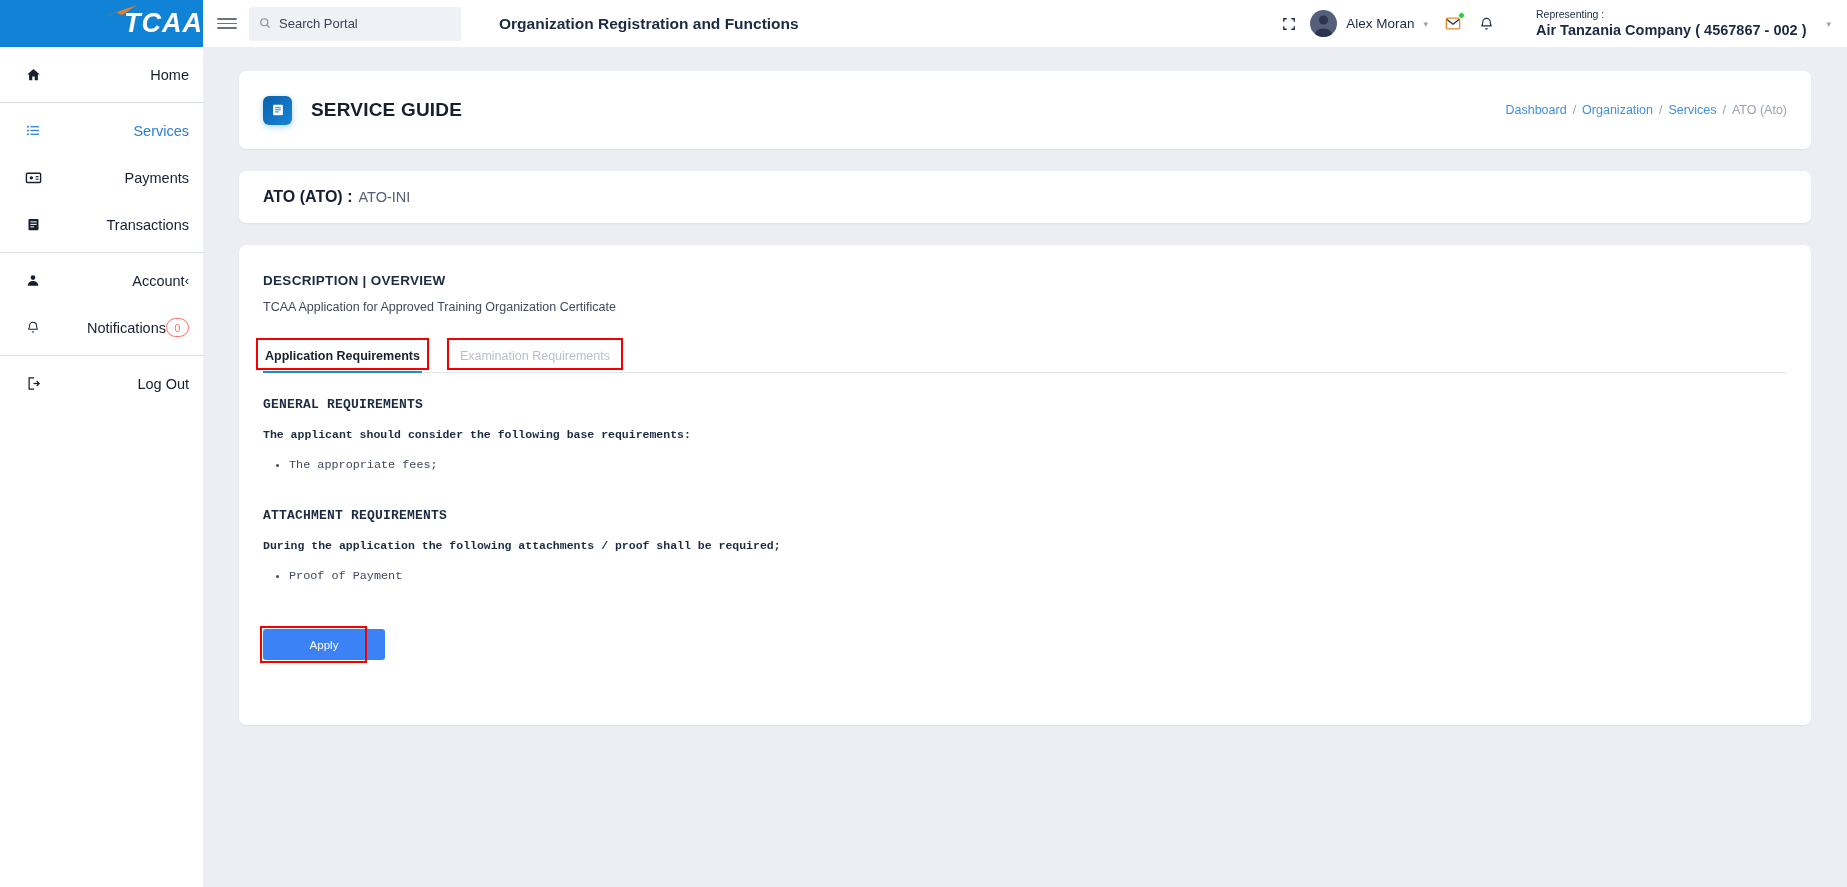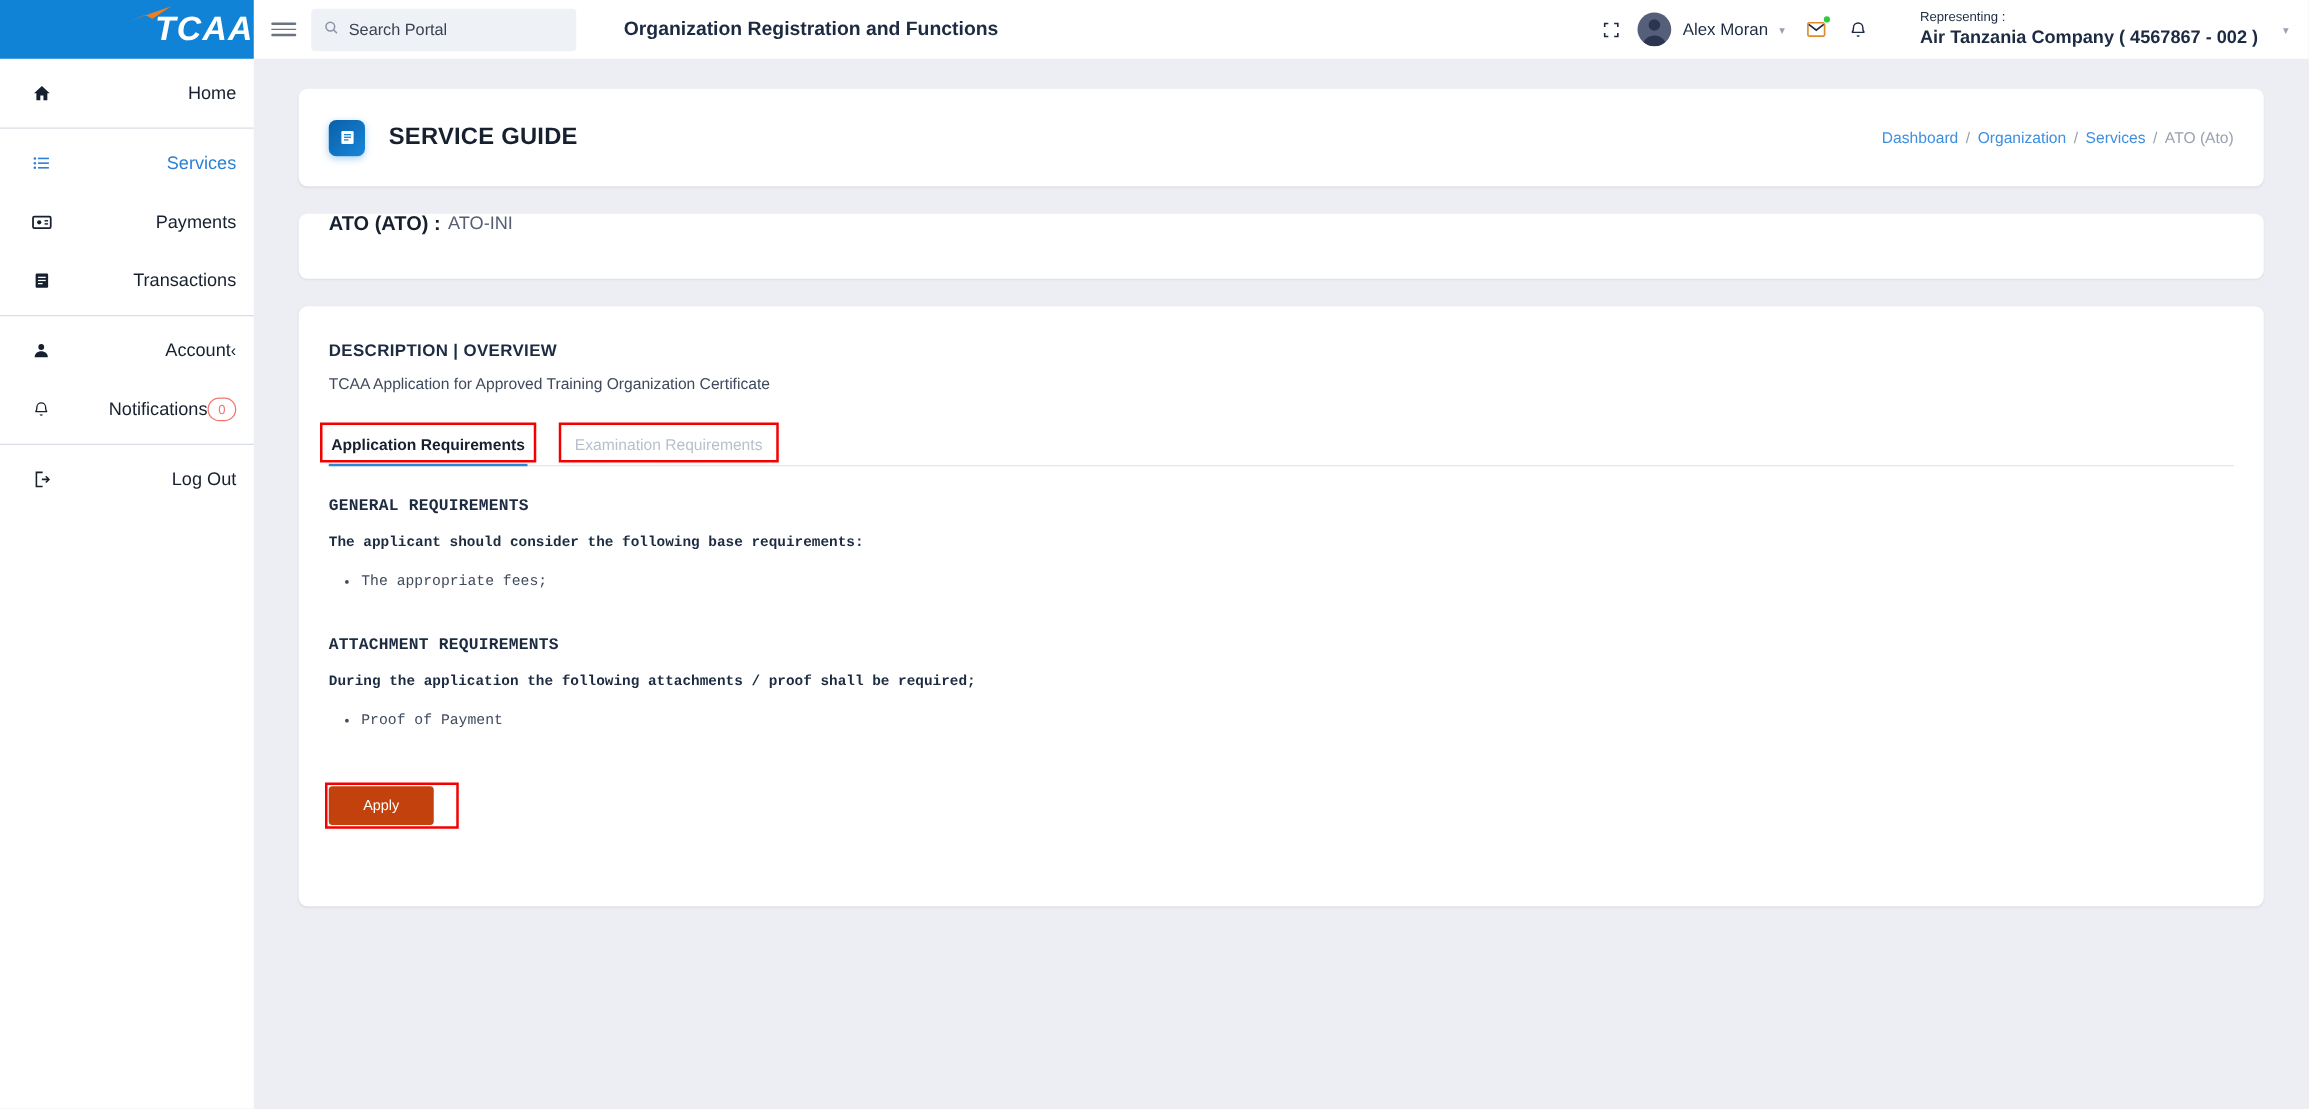--- a/index.html
+++ b/index.html
@@ -209,21 +209,21 @@
     gap: 6px;
     white-space: nowrap;
   }
   .crumb-link { color: #3f8fe0; cursor: pointer; }
   .crumb-sep { color: #9aa1ae; }
   .crumb-current { color: #9aa1ae; }
 
   .card-ato {
     height: 52px;
     display: flex;
-    align-items: flex-start;
+    align-items: center;
     padding: 0 24px;
   }
   .ato-title { font-size: 16px; font-weight: bold; color: #16202e; }
   .ato-code { font-size: 14.5px; color: #566072; margin-left: 6px; font-weight: normal; }
 
   .card-desc { padding: 28px 24px 34px 24px; min-height: 480px; }
   .sec-title {
     font-size: 13.5px;
     color: #1c2b42;
     font-weight: bold;
@@ -279,23 +279,23 @@
     font-weight: bold;
   }
   ul.req-list { margin-top: 14px; padding-left: 26px; }
   ul.req-list li {
     font-size: 11.8px;
     color: #3f4a5c;
     line-height: 1.8;
   }
   .apply-wrap { position: relative; margin-top: 42px; width: 101px; }
   .apply-btn {
-    width: 84px;
+    width: 122px;
     height: 31px;
-    background: #c2410c;
+    background: #3b82f6;
     color: #ffffff;
     border: none;
     border-radius: 3px;
     font-size: 11.5px;
     cursor: pointer;
     font-family: "Liberation Sans", sans-serif;
     display: flex; align-items: center; justify-content: center;
   }
 </style>
 </head>

